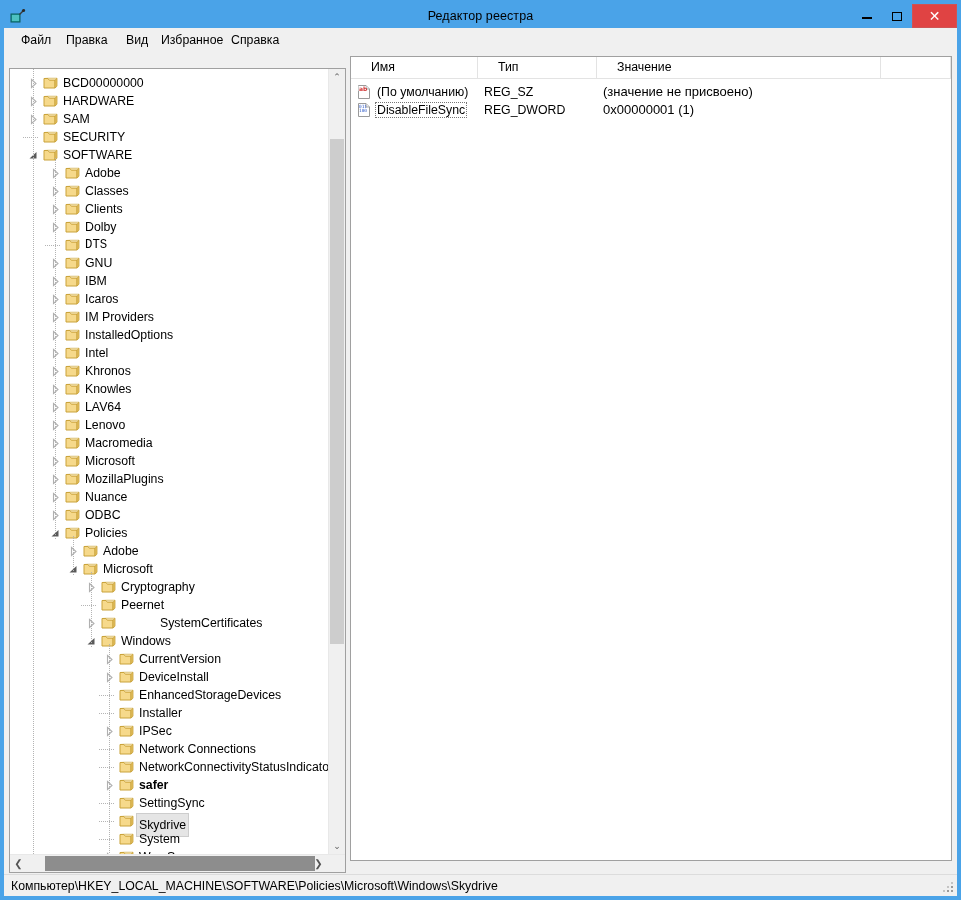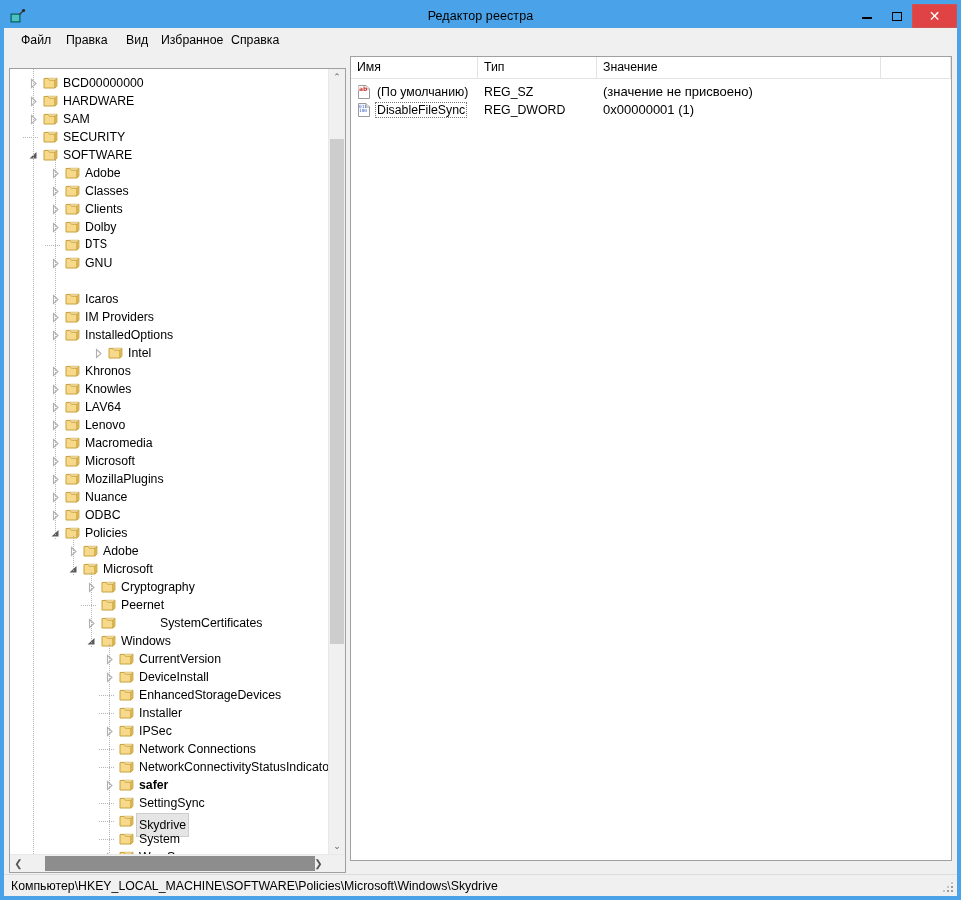--- a/index.html
+++ b/index.html
@@ -264,21 +264,21 @@
   }
   .lv-col {
     position: absolute;
     top: 0;
     height: 21px;
     line-height: 21px;
     font-size: 12.3px;
     color: #000;
     border-right: 1px solid #e3e3e3;
     box-sizing: border-box;
-    padding-left: 6px;
+    padding-left: 20px;
     white-space: nowrap;
     overflow: hidden;
   }
   .lv-row {
     position: absolute;
     left: 0;
     height: 18px;
     width: 600px;
     white-space: nowrap;
   }
@@ -506,20 +506,33 @@
                 <path d="M3.5 1.5 L8 5.5 L3.5 9.5 Z" fill="none" stroke="#b0b0b0" stroke-width="1.1"></path>
               </svg>
             </span>
             <span class="tw-folder" style="left: 55px;"><svg width="15" height="14" viewBox="0 0 15 14">
                 <path d="M1 2.5 L5 2.5 L6.2 4 L12 4 L12 12 L1 12 Z" fill="#f6d98b" stroke="#c9a23a" stroke-width="1"></path>
                 <path d="M12 4 L14 2.2 L14 10.2 L12 12 Z" fill="#e5c163" stroke="#c9a23a" stroke-width="0.8"></path>
                 <path d="M1 2.5 L5 2.5 L6.2 4 L12 4 L14 2.2 L5.5 2.2 Z" fill="#fae9b8" stroke="#c9a23a" stroke-width="0.6"></path>
               </svg></span>
             <span class="tw-label" style="left: 72px;">GNU</span>
           </div>
+          <div class="tree-row" style="top: 203px;">
+            <span class="tw-expander" style="left: 40px;">
+              <svg width="11" height="11" viewBox="0 0 11 11">
+                <path d="M3.5 1.5 L8 5.5 L3.5 9.5 Z" fill="none" stroke="#b0b0b0" stroke-width="1.1"></path>
+              </svg>
+            </span>
+            <span class="tw-folder" style="left: 55px;"><svg width="15" height="14" viewBox="0 0 15 14">
+                <path d="M1 2.5 L5 2.5 L6.2 4 L12 4 L12 12 L1 12 Z" fill="#f6d98b" stroke="#c9a23a" stroke-width="1"></path>
+                <path d="M12 4 L14 2.2 L14 10.2 L12 12 Z" fill="#e5c163" stroke="#c9a23a" stroke-width="0.8"></path>
+                <path d="M1 2.5 L5 2.5 L6.2 4 L12 4 L14 2.2 L5.5 2.2 Z" fill="#fae9b8" stroke="#c9a23a" stroke-width="0.6"></path>
+              </svg></span>
+            <span class="tw-label" style="left: 72px;">IBM</span>
+          </div>
           <div class="tree-row" style="top: 221px;">
             <span class="tw-expander" style="left: 40px;">
               <svg width="11" height="11" viewBox="0 0 11 11">
                 <path d="M3.5 1.5 L8 5.5 L3.5 9.5 Z" fill="none" stroke="#b0b0b0" stroke-width="1.1"></path>
               </svg>
             </span>
             <span class="tw-folder" style="left: 55px;"><svg width="15" height="14" viewBox="0 0 15 14">
                 <path d="M1 2.5 L5 2.5 L6.2 4 L12 4 L12 12 L1 12 Z" fill="#f6d98b" stroke="#c9a23a" stroke-width="1"></path>
                 <path d="M12 4 L14 2.2 L14 10.2 L12 12 Z" fill="#e5c163" stroke="#c9a23a" stroke-width="0.8"></path>
                 <path d="M1 2.5 L5 2.5 L6.2 4 L12 4 L14 2.2 L5.5 2.2 Z" fill="#fae9b8" stroke="#c9a23a" stroke-width="0.6"></path>
@@ -545,21 +558,21 @@
                 <path d="M3.5 1.5 L8 5.5 L3.5 9.5 Z" fill="none" stroke="#b0b0b0" stroke-width="1.1"></path>
               </svg>
             </span>
             <span class="tw-folder" style="left: 55px;"><svg width="15" height="14" viewBox="0 0 15 14">
                 <path d="M1 2.5 L5 2.5 L6.2 4 L12 4 L12 12 L1 12 Z" fill="#f6d98b" stroke="#c9a23a" stroke-width="1"></path>
                 <path d="M12 4 L14 2.2 L14 10.2 L12 12 Z" fill="#e5c163" stroke="#c9a23a" stroke-width="0.8"></path>
                 <path d="M1 2.5 L5 2.5 L6.2 4 L12 4 L14 2.2 L5.5 2.2 Z" fill="#fae9b8" stroke="#c9a23a" stroke-width="0.6"></path>
               </svg></span>
             <span class="tw-label" style="left: 72px;">InstalledOptions</span>
           </div>
-          <div class="tree-row" style="top: 275px; margin-left: 43px;">
+          <div class="tree-row" style="top: 275px;">
             <span class="tw-expander" style="left: 40px;">
               <svg width="11" height="11" viewBox="0 0 11 11">
                 <path d="M3.5 1.5 L8 5.5 L3.5 9.5 Z" fill="none" stroke="#b0b0b0" stroke-width="1.1"></path>
               </svg>
             </span>
             <span class="tw-folder" style="left: 55px;"><svg width="15" height="14" viewBox="0 0 15 14">
                 <path d="M1 2.5 L5 2.5 L6.2 4 L12 4 L12 12 L1 12 Z" fill="#f6d98b" stroke="#c9a23a" stroke-width="1"></path>
                 <path d="M12 4 L14 2.2 L14 10.2 L12 12 Z" fill="#e5c163" stroke="#c9a23a" stroke-width="0.8"></path>
                 <path d="M1 2.5 L5 2.5 L6.2 4 L12 4 L14 2.2 L5.5 2.2 Z" fill="#fae9b8" stroke="#c9a23a" stroke-width="0.6"></path>
               </svg></span>

